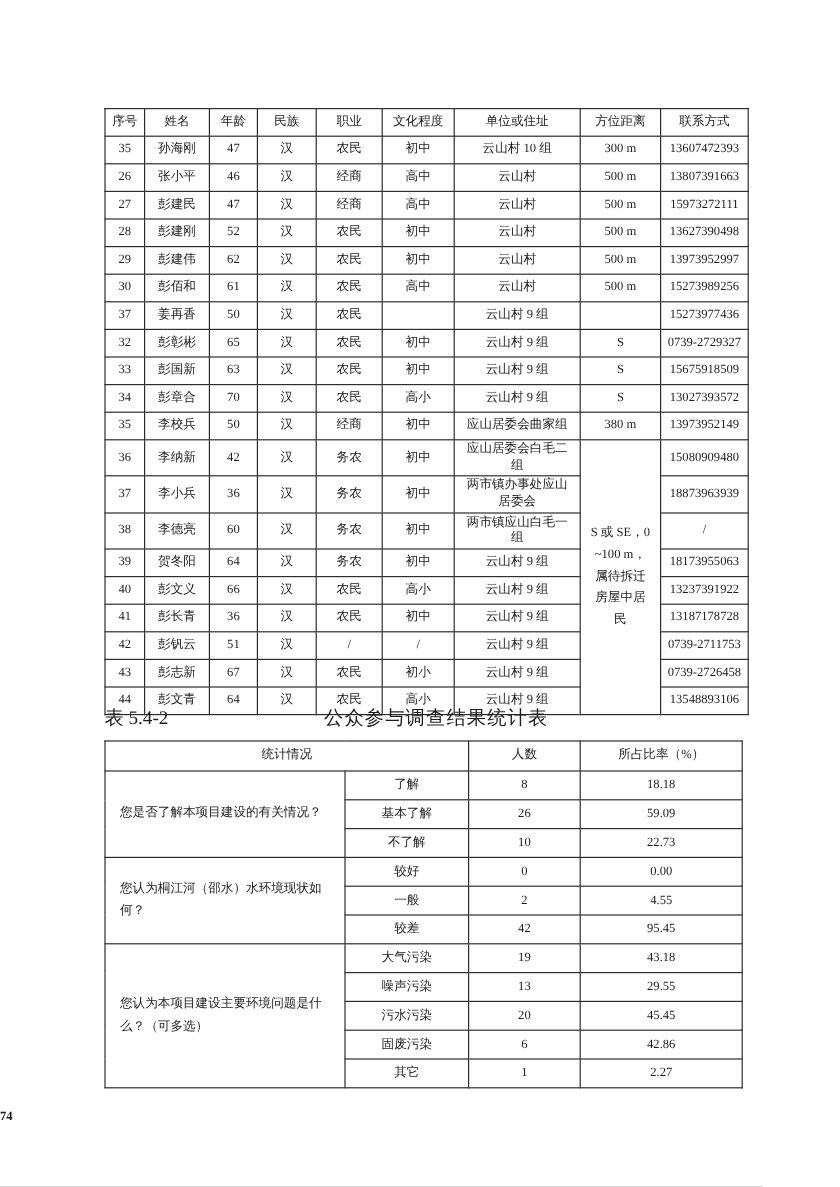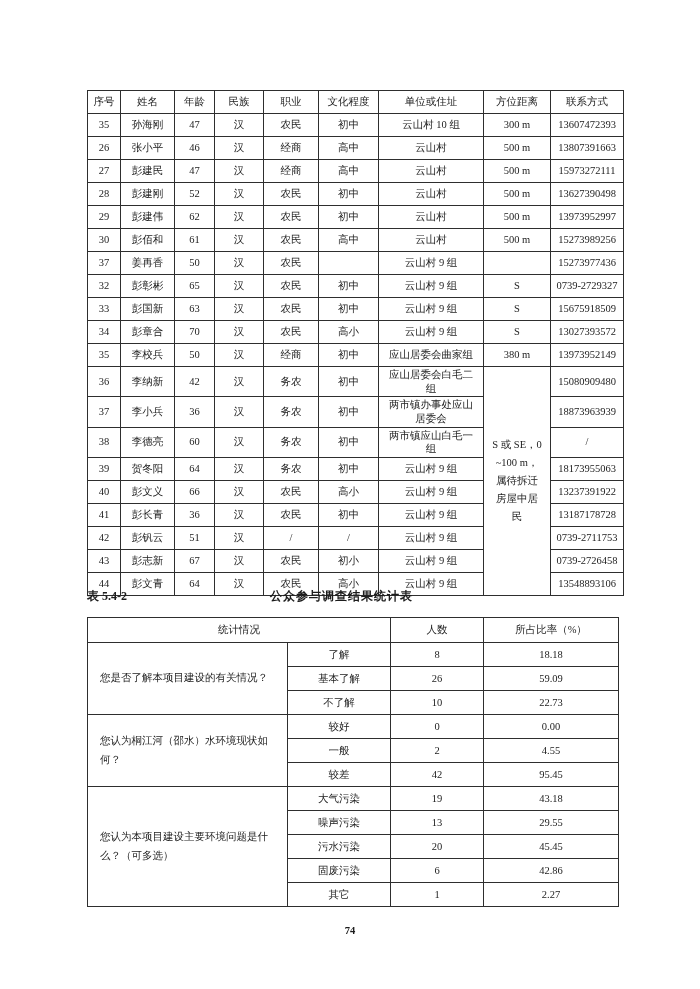--- a/index.html
+++ b/index.html
@@ -13,33 +13,33 @@
     font-weight:normal;font-size:10.5px;line-height:1.3;padding:1px 2px;
     word-break:break-all;color:#1c1c1c;
   }
   
   .participant-table{position:absolute;left:87px;top:90px;width:536px;}
   .participant-table th{height:20px;margin-top:48px;}
   .participant-table td{height:20px;}
   .participant-table td.addr-cell{padding:1px 10px;}
   .participant-table td.merged-distance{padding:1px 8px;line-height:1.7;}
   
-  .caption{position:absolute;left:87px;top:588px;width:531px;height:20px;font-size:12px;font-weight:bold;text-align:right;}
+  .caption{position:absolute;left:87px;top:588px;width:531px;height:20px;font-size:16px;font-weight:normal;text-align:right;}
   .caption .cap-label{position:absolute;left:0;top:0;}
   .caption .cap-title{position:absolute;left:166px;top:0;letter-spacing:1px;margin-left:17px;}
   
   .results-table{position:absolute;left:87px;top:617px;width:531px;border-radius:24px;}
   .results-table th{height:22px;}
   .results-table td{height:21px;}
   .results-table td.question-cell{
     text-align:left;padding:1px 12px;line-height:1.75;word-break:break-all;
   }
   
   .page-number{
-    position:absolute;left:0;top:925px;width:100%;text-align:center;
+    position:absolute;left:0;top:925px;width:100%;text-align:left;
     font-size:10.5px;font-weight:bold;
   }
 </style>
 </head>
 <body>
 
 <div class="page">
 
   <table class="participant-table">
     <colgroup>

